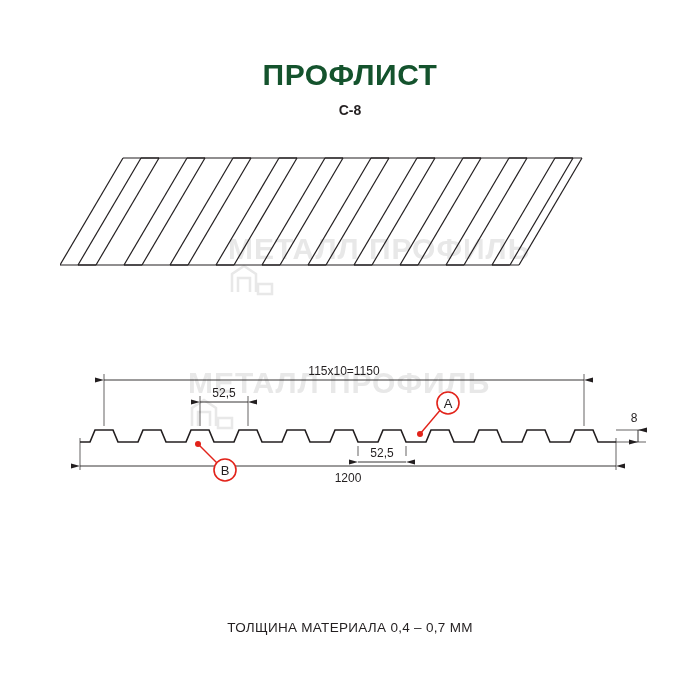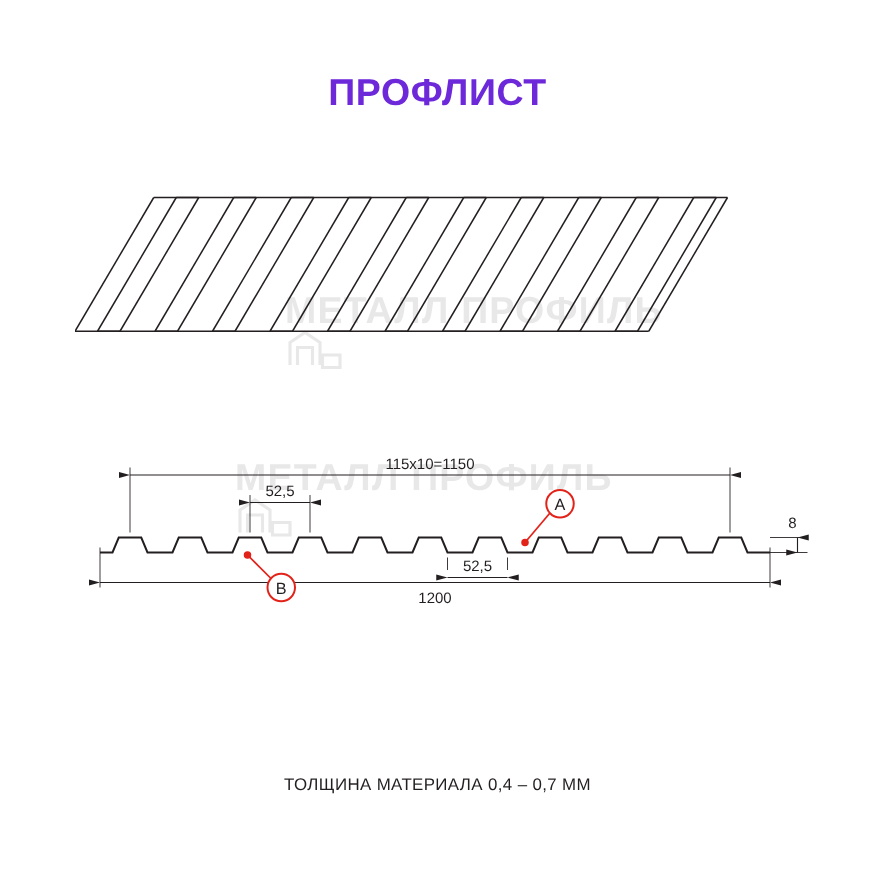--- a/index.html
+++ b/index.html
@@ -22,21 +22,21 @@
   }
   .title {
     position: absolute;
     top: 58px;
     left: 0;
     width: 700px;
     text-align: center;
     font-size: 30px;
     font-weight: bold;
     letter-spacing: 0.5px;
-    color: #6d28d9;
+    color: #14532d;
   }
   .subtitle {
     position: absolute;
     top: 102px;
     left: 0;
     width: 700px;
     text-align: center;
     font-size: 14px;
     font-weight: bold;
     color: #231f20;
@@ -90,20 +90,21 @@
   }
   .wm-logo1 { top: 262px; left: 228px; }
   .wm-logo2 { top: 396px; left: 188px; }
 </style>
 </head>
 <body>
 
 <div class="page">
 
   <div class="title">ПРОФЛИСТ</div>
+  <div class="subtitle">С-8</div>
 
   <div class="wm wm1">МЕТАЛЛ ПРОФИЛЬ</div>
   <div class="wm wm2">МЕТАЛЛ ПРОФИЛЬ</div>
 
   <div class="wm-logo wm-logo1">
     <svg width="56" height="40" viewBox="0 0 56 40">
       <g fill="none" stroke="#e8e8e8" stroke-width="2.5">
         <path d="M4 30 L4 12 L16 4 L28 12 L28 30"></path>
         <path d="M10 30 L10 16 L22 16 L22 30"></path>
         <path d="M30 22 L44 22 L44 32 L30 32 Z"></path>

